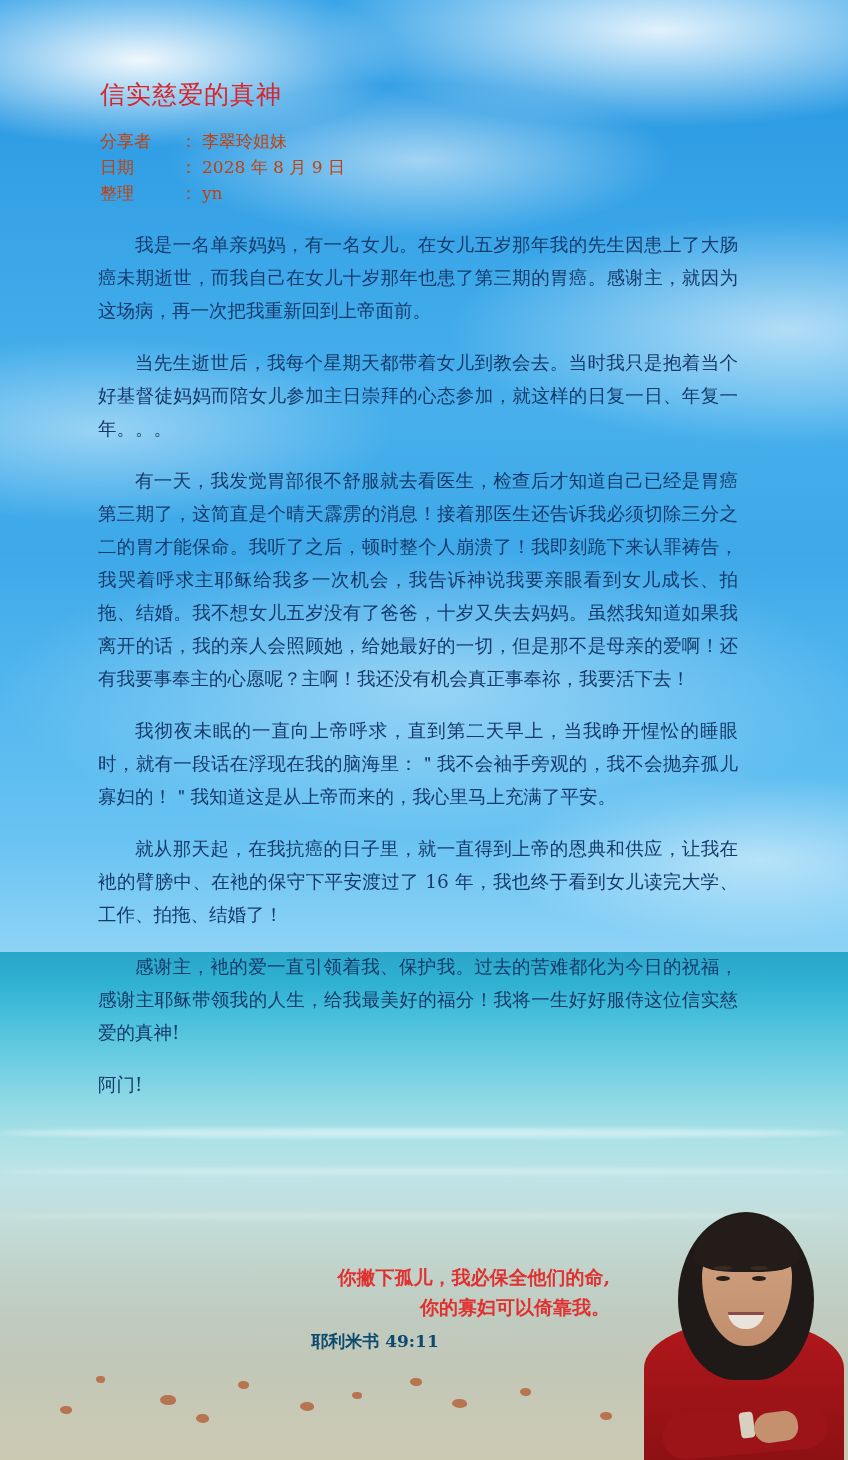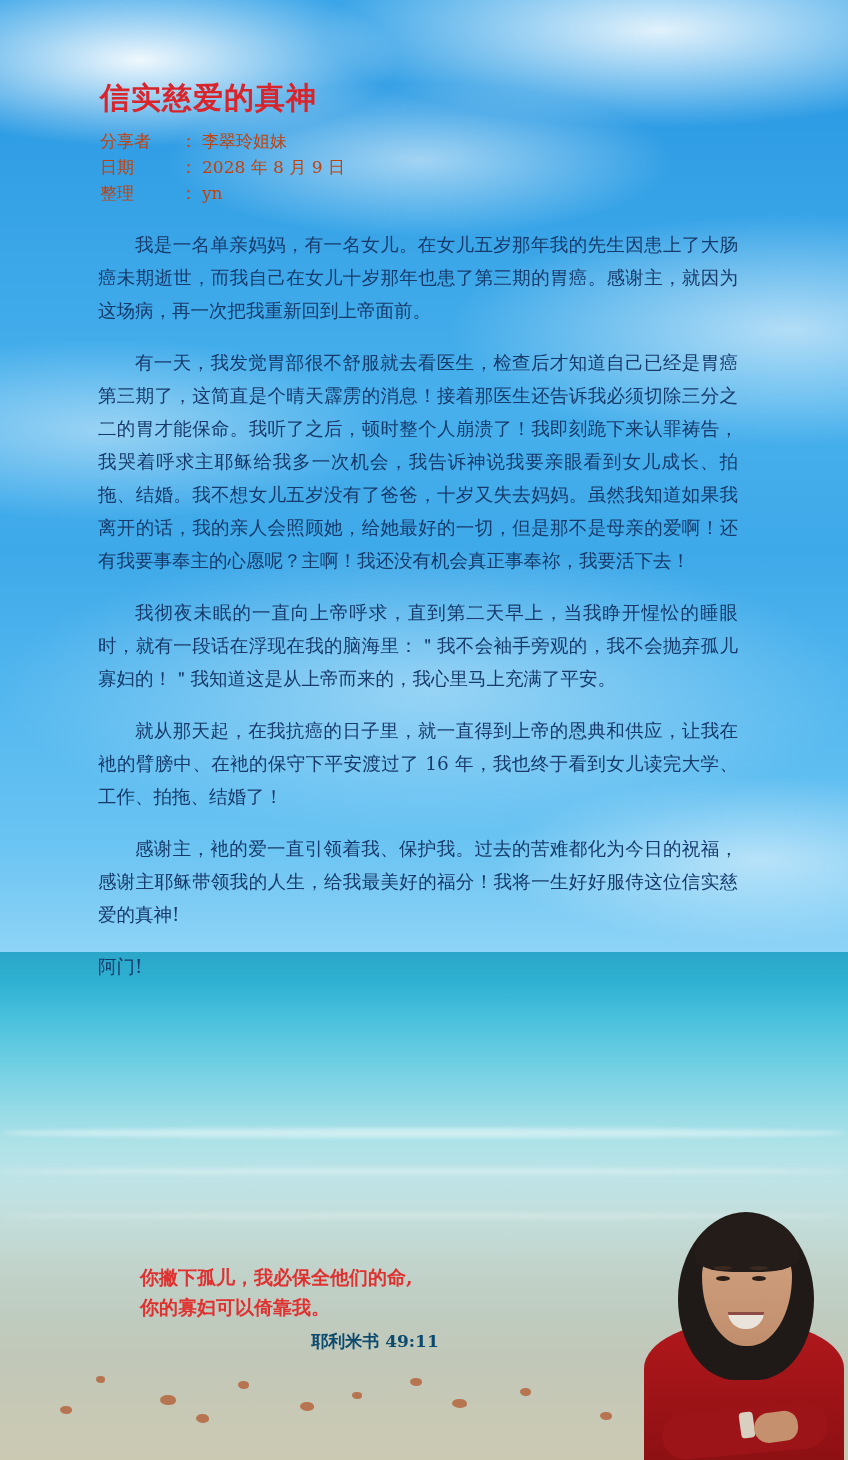--- a/index.html
+++ b/index.html
@@ -89,22 +89,22 @@
   .content {
     position: absolute;
     left: 0; top: 0;
     width: 848px;
     height: 1460px;
   }
   .title {
     position: absolute;
     left: 100px;
     top: 78px;
-    font-size: 30px;
-    font-weight: bold;
+    font-size: 25px;
+    font-weight: normal;
     color: #d8242a;
     letter-spacing: 1px;
     font-family: "DejaVu Serif", "Liberation Serif", serif;
   }
   .meta {
     position: absolute;
     left: 100px;
     top: 128px;
     color: #c2410c;
     font-size: 17px;
@@ -136,21 +136,21 @@
     text-indent: 2em;
   }
   .body-text p.noindent {
     text-indent: 0;
   }
   .verse {
     position: absolute;
     left: 140px;
     top: 1262px;
     width: 470px;
-    text-align: left;
+    text-align: right;
     color: #e0302f;
     font-weight: bold;
     font-size: 19px;
     line-height: 30px;
     font-family: "DejaVu Serif", "Liberation Serif", serif;
   }
   .verse-ref {
     position: absolute;
     left: 140px;
     top: 1330px;
@@ -317,20 +317,21 @@
       </div>
       <div class="meta-row">
         <span class="meta-label">整理</span>
         <span class="meta-colon">：</span>
         <span class="meta-value">yn</span>
       </div>
     </div>
 
     <div class="body-text">
       <p>我是一名单亲妈妈，有一名女儿。在女儿五岁那年我的先生因患上了大肠癌未期逝世，而我自己在女儿十岁那年也患了第三期的胃癌。感谢主，就因为这场病，再一次把我重新回到上帝面前。</p>
+      <p>当先生逝世后，我每个星期天都带着女儿到教会去。当时我只是抱着当个好基督徒妈妈而陪女儿参加主日崇拜的心态参加，就这样的日复一日、年复一年。。。</p>
       <p>有一天，我发觉胃部很不舒服就去看医生，检查后才知道自己已经是胃癌第三期了，这简直是个晴天霹雳的消息！接着那医生还告诉我必须切除三分之二的胃才能保命。我听了之后，顿时整个人崩溃了！我即刻跪下来认罪祷告，我哭着呼求主耶稣给我多一次机会，我告诉神说我要亲眼看到女儿成长、拍拖、结婚。我不想女儿五岁没有了爸爸，十岁又失去妈妈。虽然我知道如果我离开的话，我的亲人会照顾她，给她最好的一切，但是那不是母亲的爱啊！还有我要事奉主的心愿呢？主啊！我还没有机会真正事奉祢，我要活下去！</p>
       <p>我彻夜未眠的一直向上帝呼求，直到第二天早上，当我睁开惺忪的睡眼时，就有一段话在浮现在我的脑海里：＂我不会袖手旁观的，我不会抛弃孤儿寡妇的！＂我知道这是从上帝而来的，我心里马上充满了平安。</p>
       <p>就从那天起，在我抗癌的日子里，就一直得到上帝的恩典和供应，让我在衪的臂膀中、在衪的保守下平安渡过了 16 年，我也终于看到女儿读完大学、工作、拍拖、结婚了！</p>
       <p>感谢主，衪的爱一直引领着我、保护我。过去的苦难都化为今日的祝福，感谢主耶稣带领我的人生，给我最美好的福分！我将一生好好服侍这位信实慈爱的真神!</p>
       <p class="noindent">阿门!</p>
     </div>
 
     <div class="verse">
       <div>你撇下孤儿，我必保全他们的命,</div>
       <div>你的寡妇可以倚靠我。</div>

